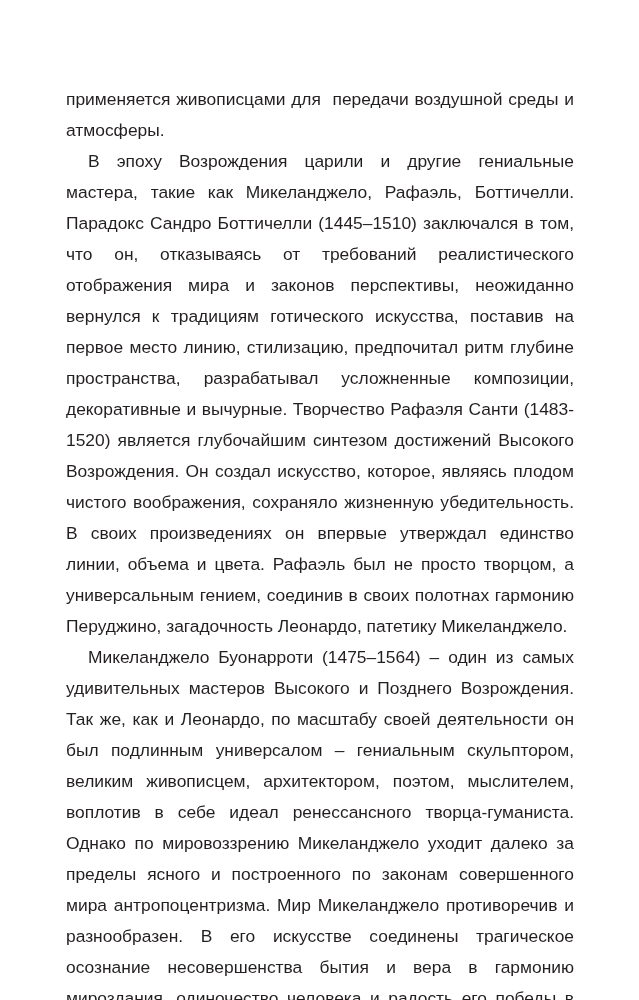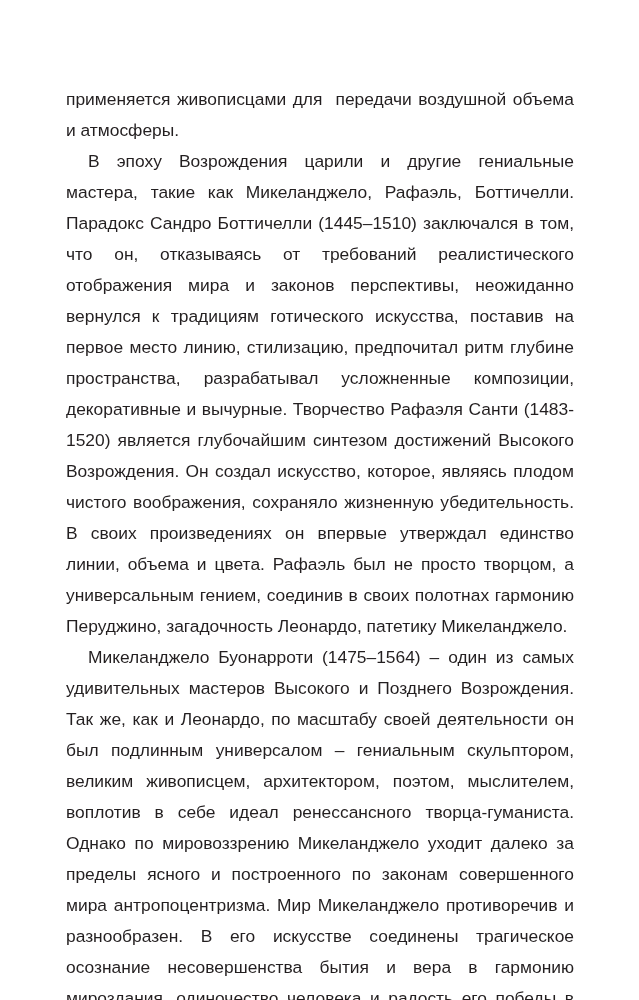--- a/index.html
+++ b/index.html
@@ -52,19 +52,19 @@
     color: #3a3736;
     font-family: "Liberation Sans", sans-serif;
   }
 </style>
 </head>
 <body>
 
 <div class="page">
 
   <div class="textblock">
-    <p class="para">применяется живописцами для  передачи воздушной объема и атмосферы.</p>
+    <p class="para">применяется живописцами для  передачи воздушной среды и атмосферы.</p>
     <p class="para indented">В эпоху Возрождения царили и другие гениальные мастера, такие как Микеланджело, Рафаэль, Боттичелли. Парадокс Сандро Боттичелли (1445–1510) заключался в том, что он, отказываясь от требований реалистического отображения мира и законов перспективы, неожиданно вернулся к традициям готического искусства, поставив на первое место линию, стилизацию, предпочитал ритм глубине пространства, разрабатывал усложненные композиции, декоративные и вычурные. Творчество Рафаэля Санти (1483-1520) является глубочайшим синтезом достижений Высокого Возрождения. Он создал искусство, которое, являясь плодом чистого воображения, сохраняло жизненную убедительность. В своих произведениях он впервые утверждал единство линии, объема и цвета. Рафаэль был не просто творцом, а универсальным гением, соединив в своих полотнах гармонию Перуджино, загадочность Леонардо, патетику Микеланджело.</p>
     <p class="para indented">Микеланджело Буонарроти (1475–1564) – один из самых удивительных мастеров Высокого и Позднего Возрождения. Так же, как и Леонардо, по масштабу своей деятельности он был подлинным универсалом – гениальным скульптором, великим живописцем, архитектором, поэтом, мыслителем, воплотив в себе идеал ренессансного творца-гуманиста. Однако по мировоззрению Микеланджело уходит далеко за пределы ясного и построенного по законам совершенного мира антропоцентризма. Мир Микеланджело противоречив и разнообразен. В его искусстве соединены трагическое осознание несовершенства бытия и вера в гармонию мироздания, одиночество человека и радость его победы в борьбе со стихиями. Этим, возможно, он и близок современному зрителю – многосторонним восприятием жизни. Он создал множество гениальных</p>
   </div>
 
 
 </div>
 
 </body></html>

